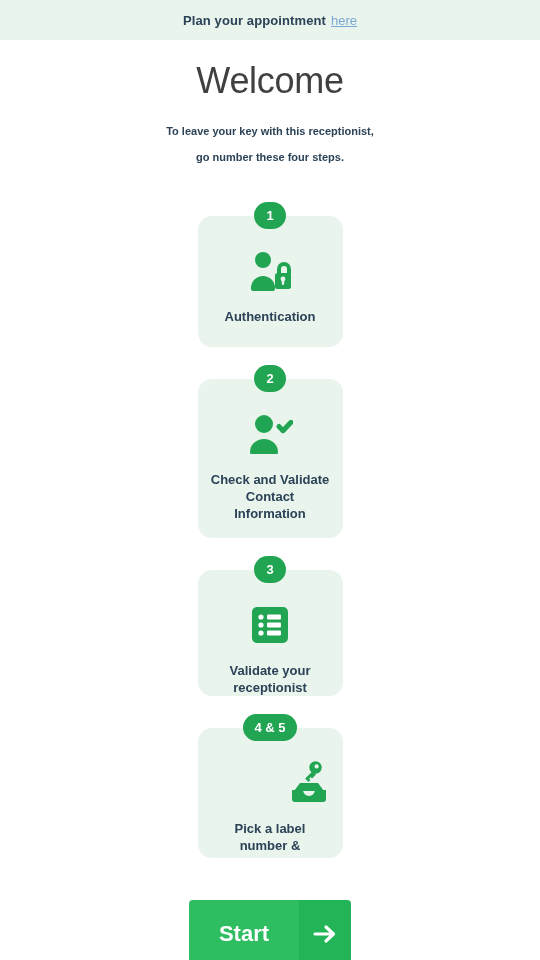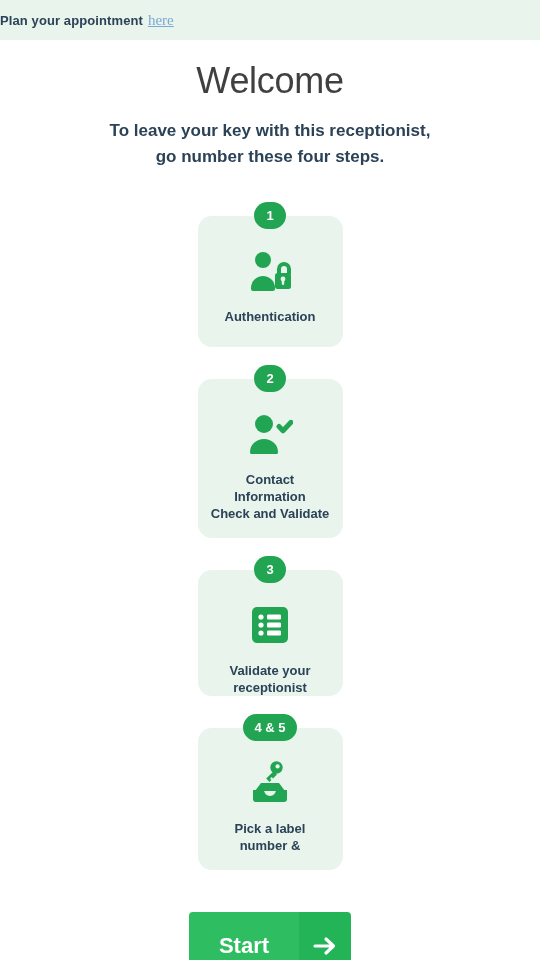--- a/index.html
+++ b/index.html
@@ -16,50 +16,50 @@
     overflow: hidden;
   }
 
   
   .banner {
     width: 540px;
     height: 40px;
     background: #e8f4ec;
     display: flex;
     align-items: center;
+    justify-content: center;
   }
   .banner-text {
     font-size: 13px;
     font-weight: bold;
     color: #2b4257;
     letter-spacing: 0.1px;
   }
   .banner-link {
-    font-size: 15px;
+    font-size: 13px;
     font-weight: normal;
     color: #7ba9d4;
     text-decoration: underline;
     margin-left: 5px;
     cursor: pointer;
-    font-family: Liberation Serif, serif;
   }
 
   
   .page-title {
     margin-top: 20px;
     text-align: center;
     font-size: 36px;
     font-weight: normal;
     color: #404040;
     letter-spacing: -0.3px;
   }
   .subtitle {
     margin-top: 16px;
     text-align: center;
-    font-size: 17px;
+    font-size: 11px;
     font-weight: bold;
     color: #2b4257;
     line-height: 26px;
   }
 
   
   .steps {
     margin-top: 32px;
     display: flex;
     flex-direction: column;
@@ -112,21 +112,21 @@
     font-size: 13px;
     font-weight: bold;
     color: #2b4257;
     line-height: 17px;
   }
 
   
   .step:nth-child(1) .step-card { padding-bottom: 22px; }
   .step:nth-child(2) .step-card { padding-bottom: 16px; }
   .step:nth-child(3) .step-card { padding-bottom: 0; }
-  .step:nth-child(4) .step-card { padding-bottom: 16px; }
+  .step:nth-child(4) .step-card { padding-bottom: 4px; align-items: flex-end; }
 
   
   .start-wrap {
     margin-top: 24px;
     display: flex;
     justify-content: center;
   }
   .start-button {
     display: flex;
     width: 162px;
@@ -194,22 +194,22 @@
     <div class="step-badge">2</div>
     <div class="step-card">
       <div class="step-icon">
         <svg width="46" height="40" viewBox="0 0 46 40" aria-hidden="true">
           <circle cx="17" cy="10" r="9" fill="#22a552"></circle>
           <path d="M3 38 a14 13 0 0 1 28 0 v0.5 a1.5 1.5 0 0 1 -1.5 1.5 H4.5 A1.5 1.5 0 0 1 3 38.5 z" fill="#22a552"></path>
           <path d="M32 12.5 l4 4.2 l8 -8.4" fill="none" stroke="#22a552" stroke-width="5" stroke-linecap="round" stroke-linejoin="round"></path>
         </svg>
       </div>
       <div class="step-label">
+        <div>Check and Validate</div>
         <div>Contact Information</div>
-        <div>Check and Validate</div>
       </div>
     </div>
   </div>
 
   <div class="step">
     <div class="step-badge">3</div>
     <div class="step-card">
       <div class="step-icon">
         <svg width="38" height="38" viewBox="0 0 38 38" aria-hidden="true">
           <rect x="1" y="1" width="36" height="36" rx="5" fill="#22a552"></rect>

